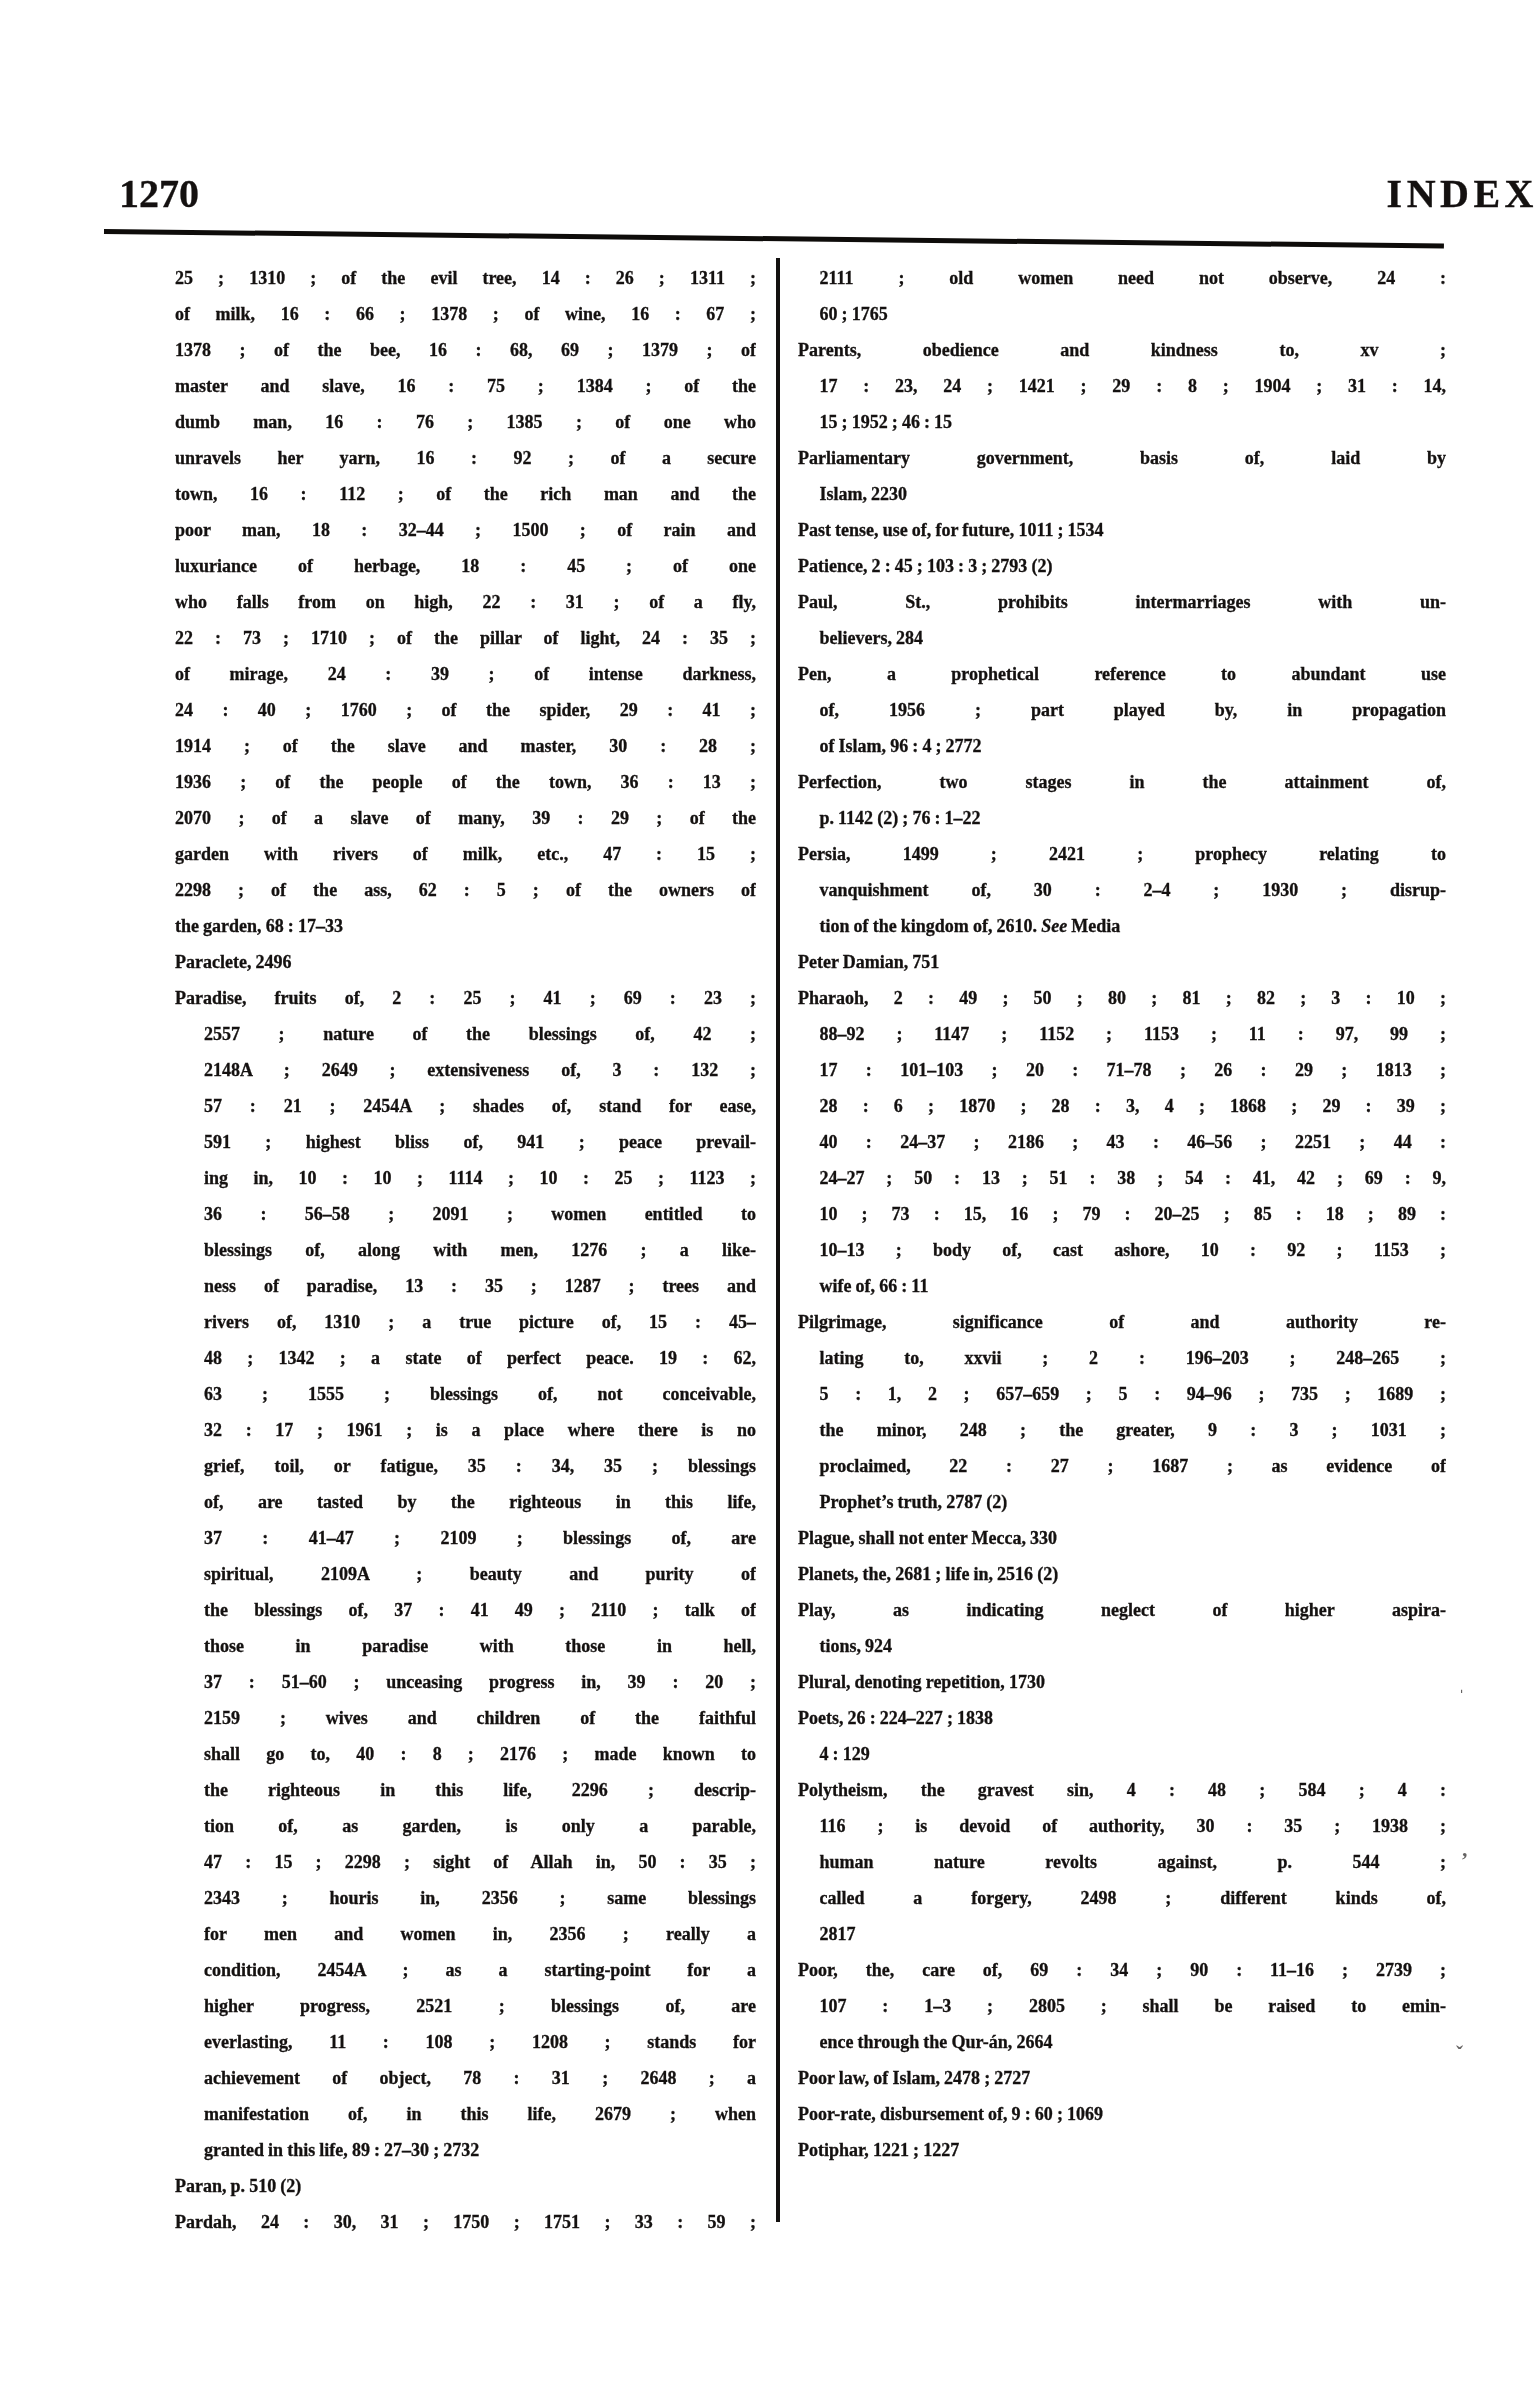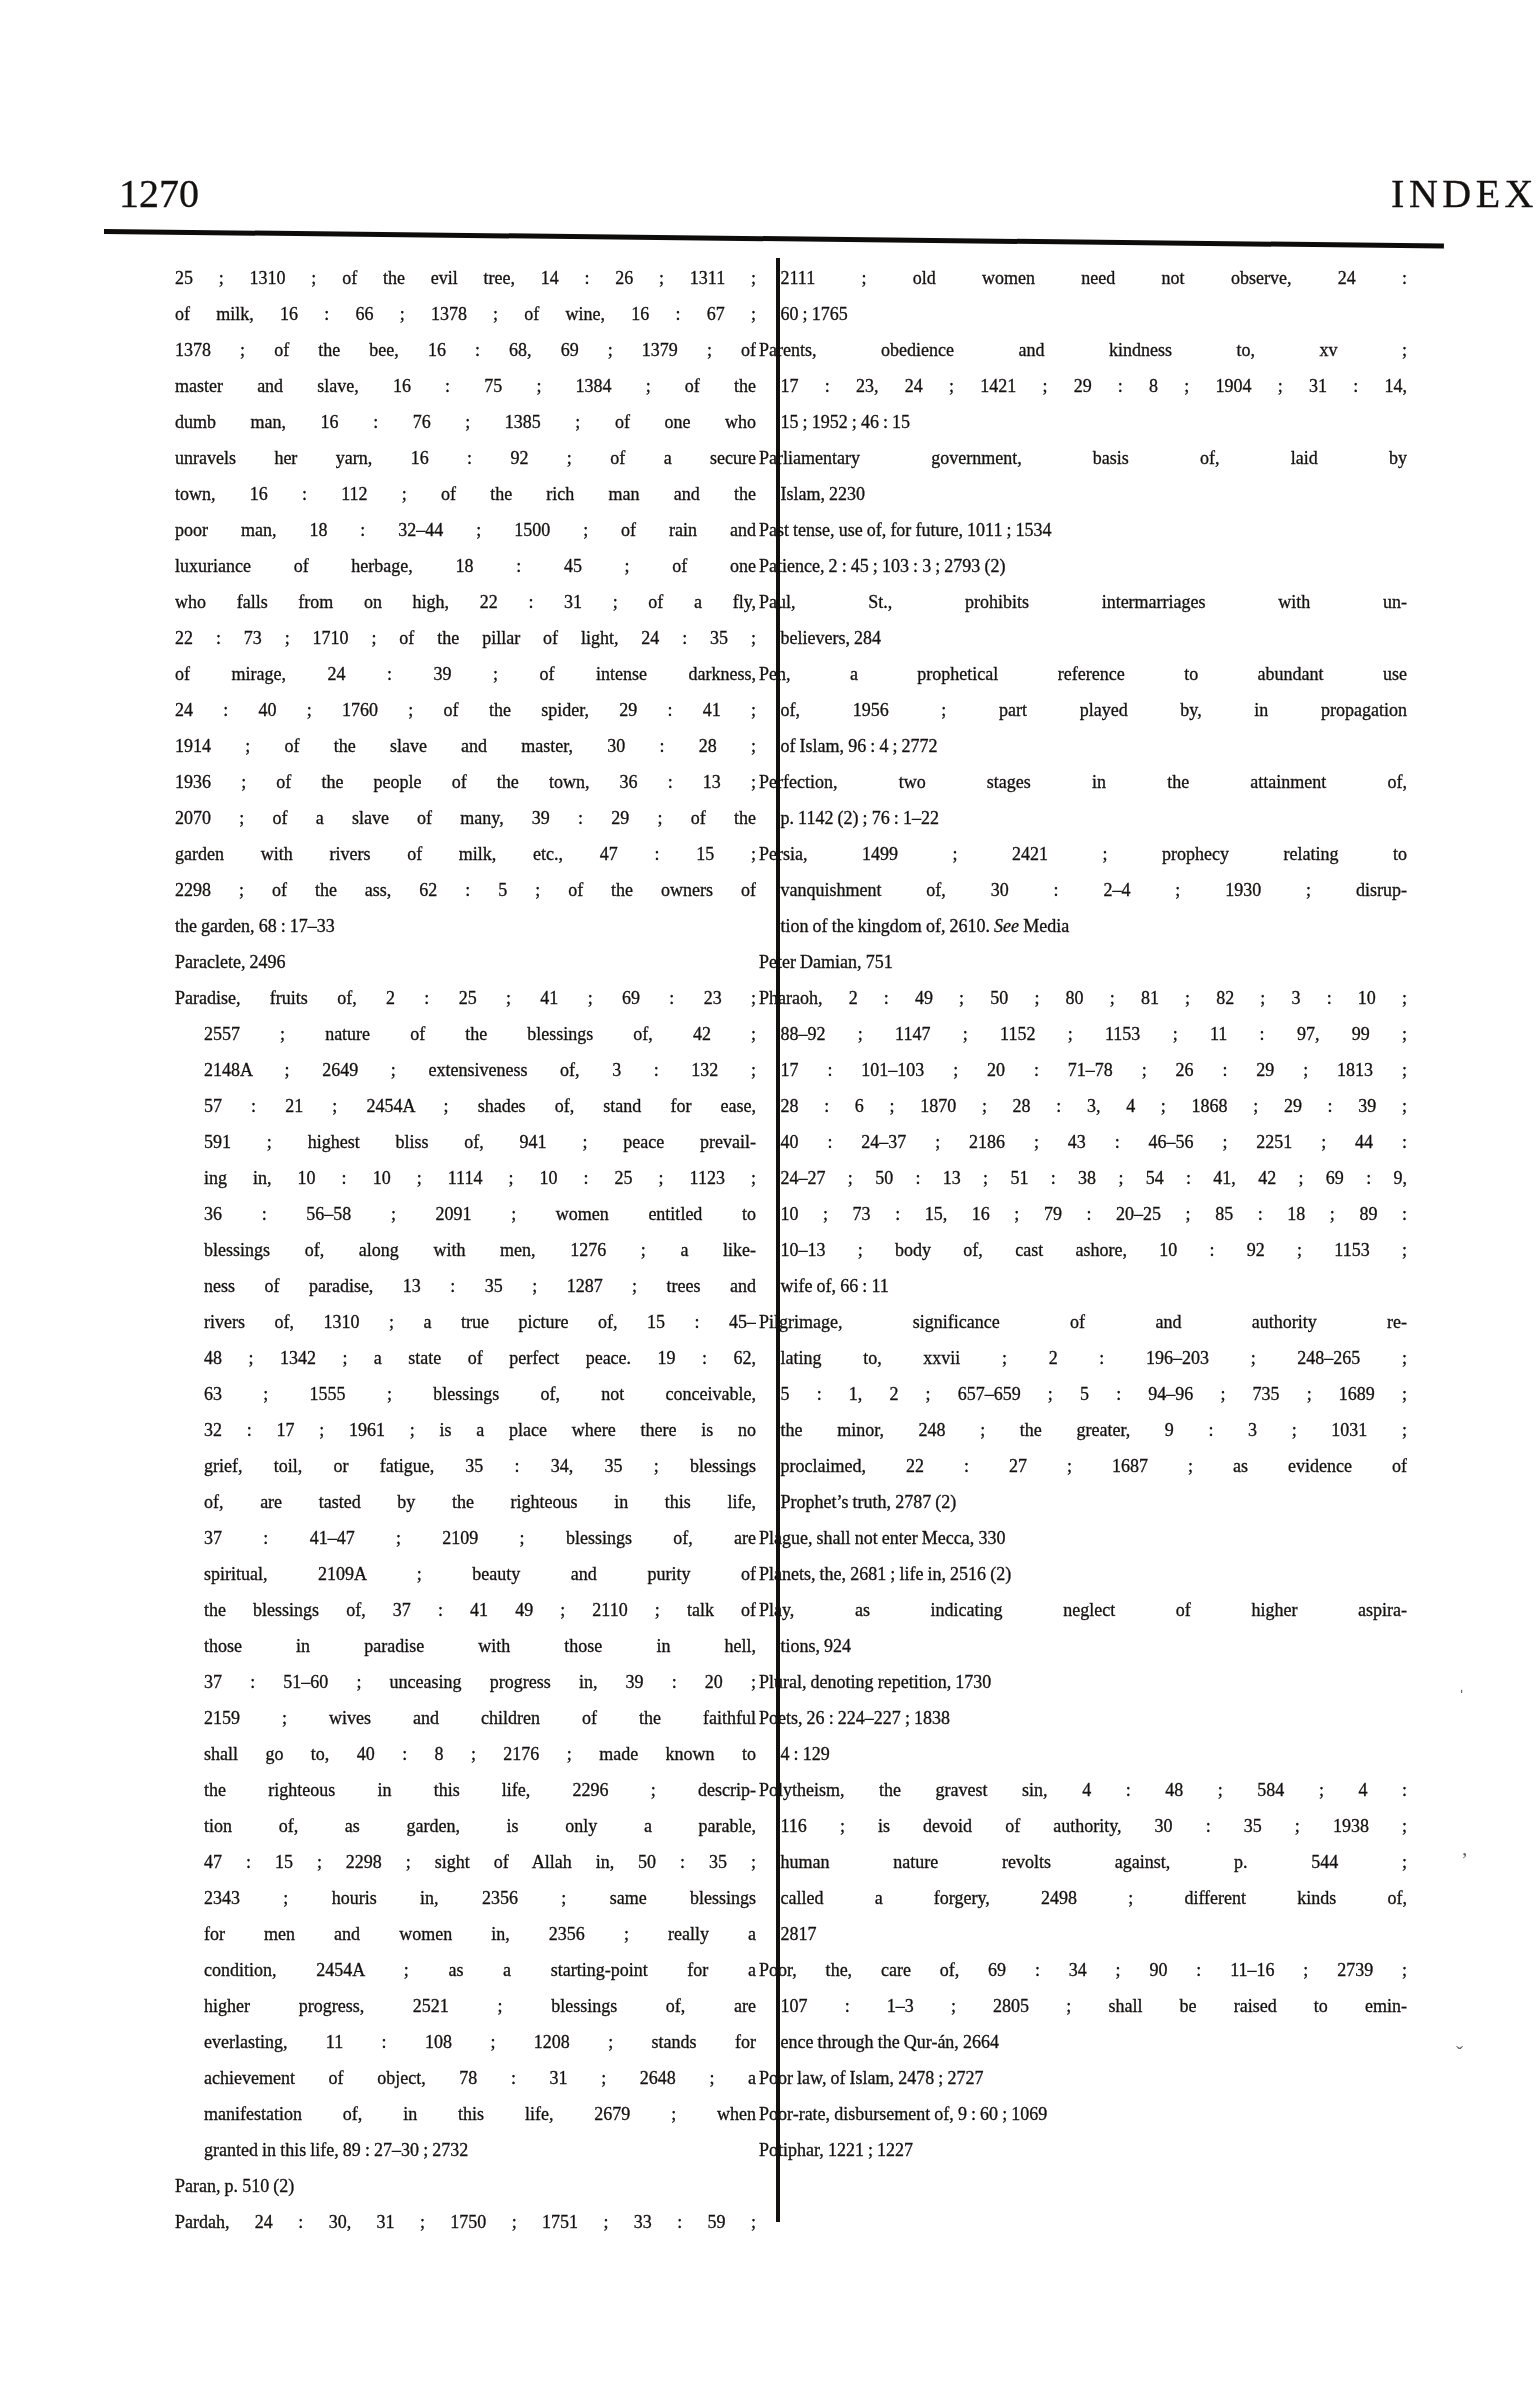--- a/index.html
+++ b/index.html
@@ -3,20 +3,21 @@
 <meta charset="utf-8">
 <style>
   html,body{margin:0;padding:0;background:#e8e8e8;}
   .page{
     position:relative;
     width:1538px;height:2401px;
     background:#ffffff;
     color:#141110;
     font-family:"Liberation Serif","DejaVu Serif",serif;
     overflow:hidden;
+    font-weight:bold;
     -webkit-text-stroke:0.3px #141110;
   }
   .pagenum{
     position:absolute;left:119px;top:174px;
     font-size:40px;line-height:1;
   }
   .page-title{
     position:absolute;left:0;top:174px;width:100%;
     text-align:right;
     font-size:40px;line-height:1;letter-spacing:4.5px;
@@ -29,21 +30,21 @@
   .col-divider{
     position:absolute;left:776px;top:258px;
     width:3.6px;height:1964px;background:#131110;
   }
   .col{
     position:absolute;top:260px;
     font-size:18px;line-height:36px;
     word-spacing:-0.4px;
   }
   .col[data-column="left"]{left:175px;width:581px;}
-  .col[data-column="right"]{left:759px;width:648px;}
+  .col[data-column="right"]{left:798px;width:648px;}
   .line{
     text-align:justify;
     text-align-last:justify;
     white-space:normal;
     overflow:hidden;
   }
   .line.end{text-align-last:left;}
   .col[data-column="left"]  .line.cont{padding-left:29px;}
   .col[data-column="right"] .line.cont{padding-left:21.5px;}
   .speck{

